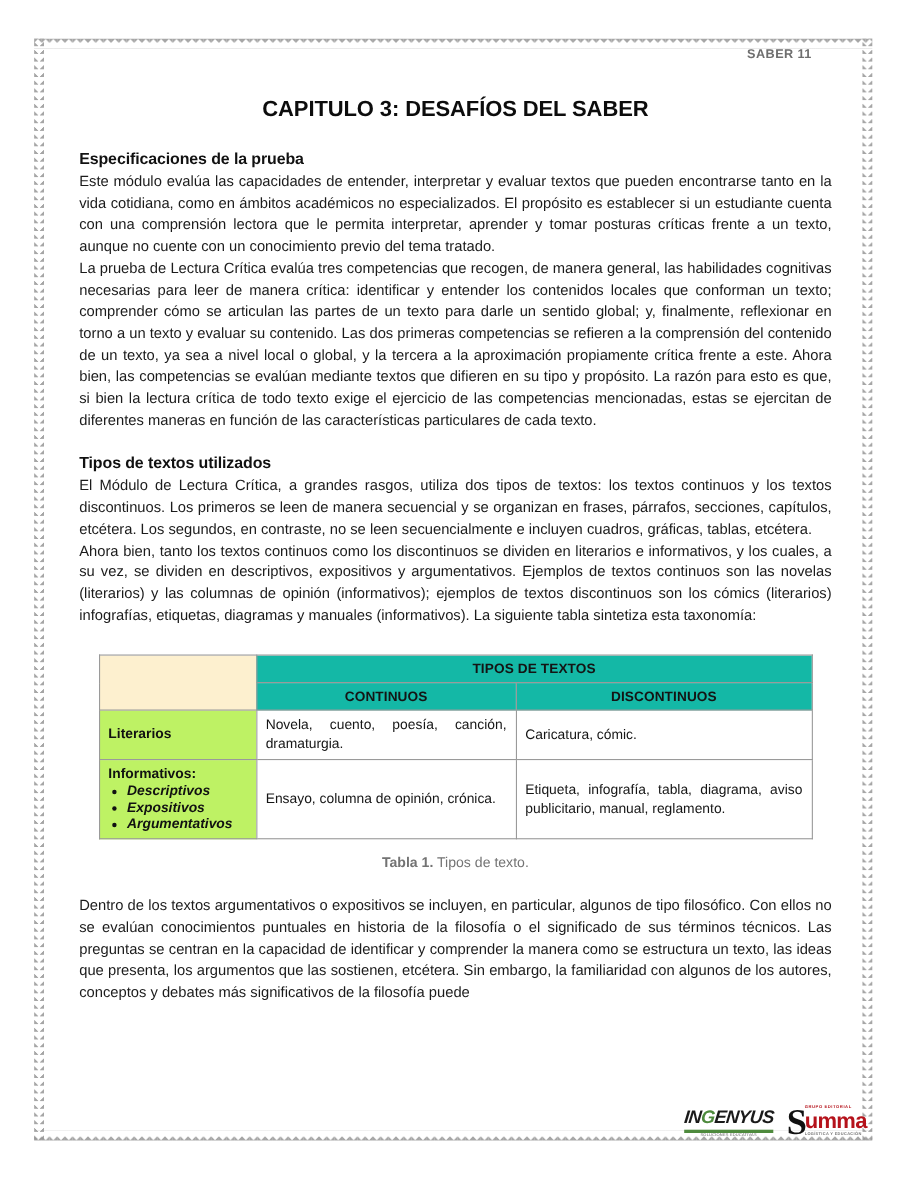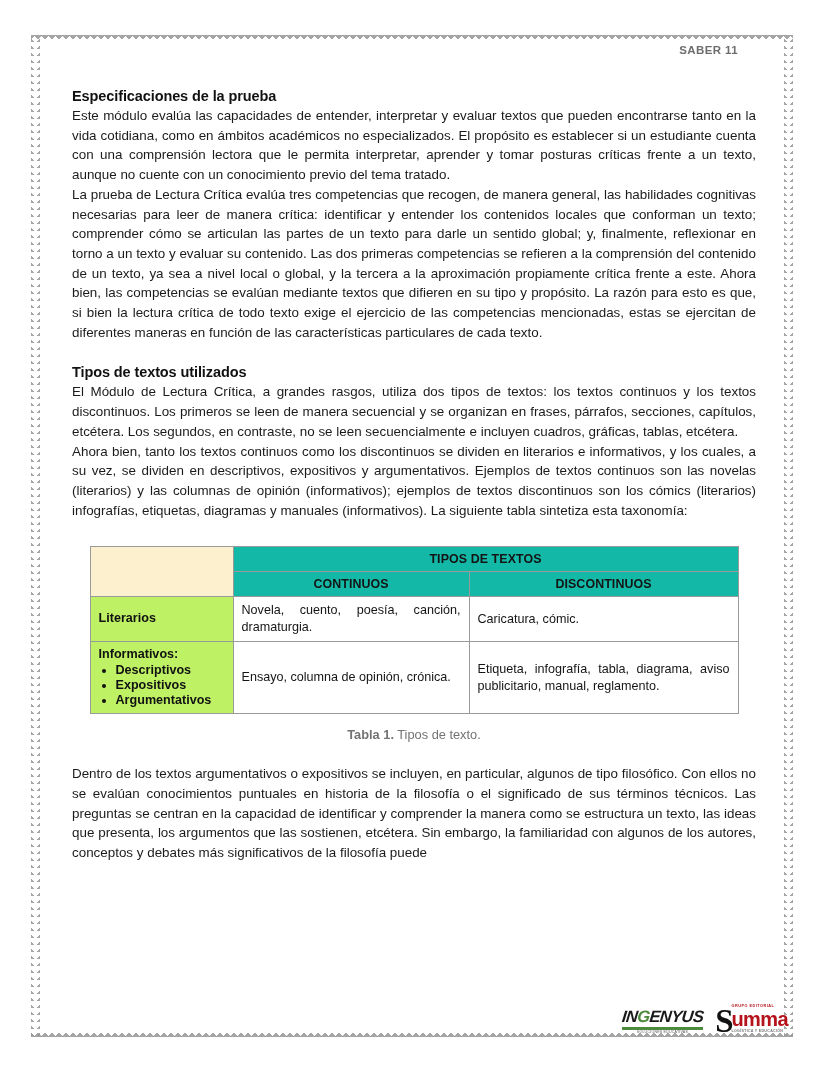--- a/index.html
+++ b/index.html
@@ -166,21 +166,21 @@
     vertical-align: middle;
     color: #111;
   }
   td.cat-cell .cat-title { display: block; margin-bottom: 2px; }
   td.cat-cell ul {
     margin: 0;
     padding-left: 17px;
     font-weight: bold;
     list-style: disc;
   }
-  td.cat-cell ul li { margin: 1px 0; }
+  td.cat-cell ul li { margin: 1px 0; font-style: italic; }
   td.data-cell {
     background: #ffffff;
     text-align: justify;
     text-align-last: left;
     font-size: 12.6px;
     line-height: 17px;
     color: #151515;
   }
 
   .table-caption {
@@ -280,20 +280,21 @@
     <div class="edge top"></div>
     <div class="edge bottom"></div>
     <div class="edge left"></div>
     <div class="edge right"></div>
   </div>
 
   <div class="content">
 
     <div class="doc-header">SABER 11</div>
 
+    <h1 class="chapter-title">CAPITULO 3: DESAFÍOS DEL SABER</h1>
 
     <h3 class="sub-heading">Especificaciones de la prueba</h3>
 
     <p class="body">Este módulo evalúa las capacidades de entender, interpretar y evaluar textos que pueden encontrarse tanto en la vida cotidiana, como en ámbitos académicos no especializados. El propósito es establecer si un estudiante cuenta con una comprensión lectora que le permita interpretar, aprender y tomar posturas críticas frente a un texto, aunque no cuente con un conocimiento previo del tema tratado.</p>
     <p class="body">La prueba de Lectura Crítica evalúa tres competencias que recogen, de manera general, las habilidades cognitivas necesarias para leer de manera crítica: identificar y entender los contenidos locales que conforman un texto; comprender cómo se articulan las partes de un texto para darle un sentido global; y, finalmente, reflexionar en torno a un texto y evaluar su contenido. Las dos primeras competencias se refieren a la comprensión del contenido de un texto, ya sea a nivel local o global, y la tercera a la aproximación propiamente crítica frente a este. Ahora bien, las competencias se evalúan mediante textos que difieren en su tipo y propósito. La razón para esto es que, si bien la lectura crítica de todo texto exige el ejercicio de las competencias mencionadas, estas se ejercitan de diferentes maneras en función de las características particulares de cada texto.</p>
 
     <h3 class="sub-heading spaced">Tipos de textos utilizados</h3>
 
     <p class="body">El Módulo de Lectura Crítica, a grandes rasgos, utiliza dos tipos de textos: los textos continuos y los textos discontinuos. Los primeros se leen de manera secuencial y se organizan en frases, párrafos, secciones, capítulos, etcétera. Los segundos, en contraste, no se leen secuencialmente e incluyen cuadros, gráficas, tablas, etcétera.</p>
     <p class="body">Ahora bien, tanto los textos continuos como los discontinuos se dividen en literarios e informativos, y los cuales, a su vez, se dividen en descriptivos, expositivos y argumentativos. Ejemplos de textos continuos son las novelas (literarios) y las columnas de opinión (informativos); ejemplos de textos discontinuos son los cómics (literarios) infografías, etiquetas, diagramas y manuales (informativos). La siguiente tabla sintetiza esta taxonomía:</p>

